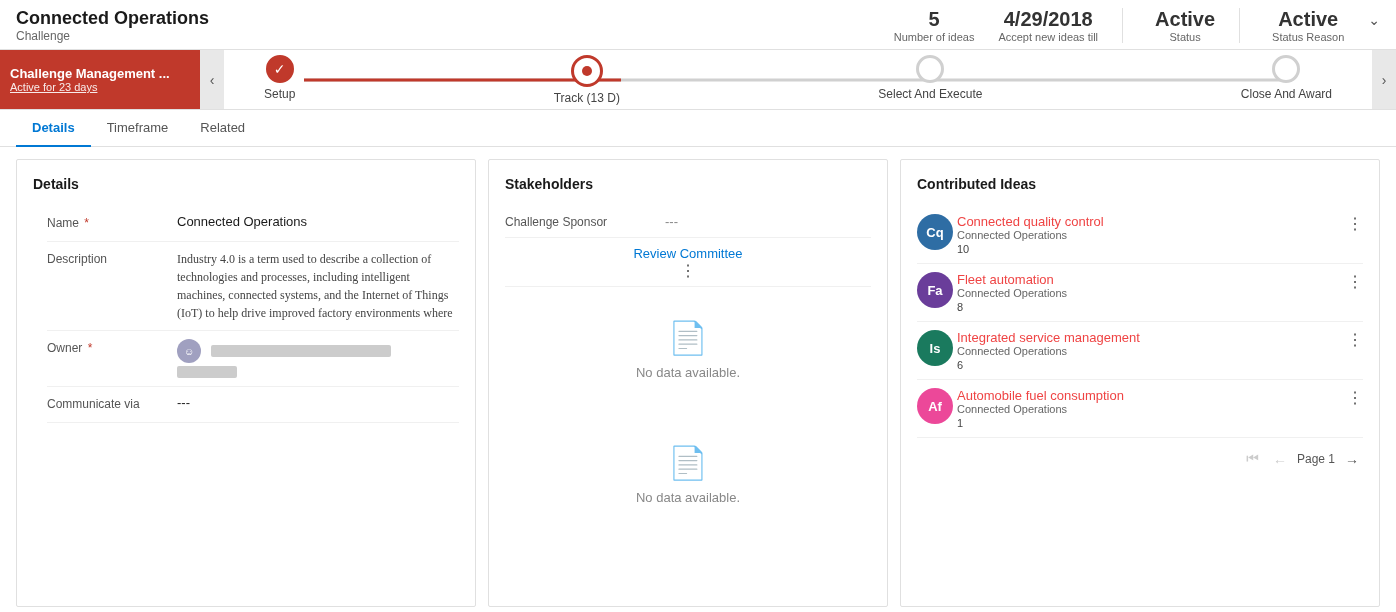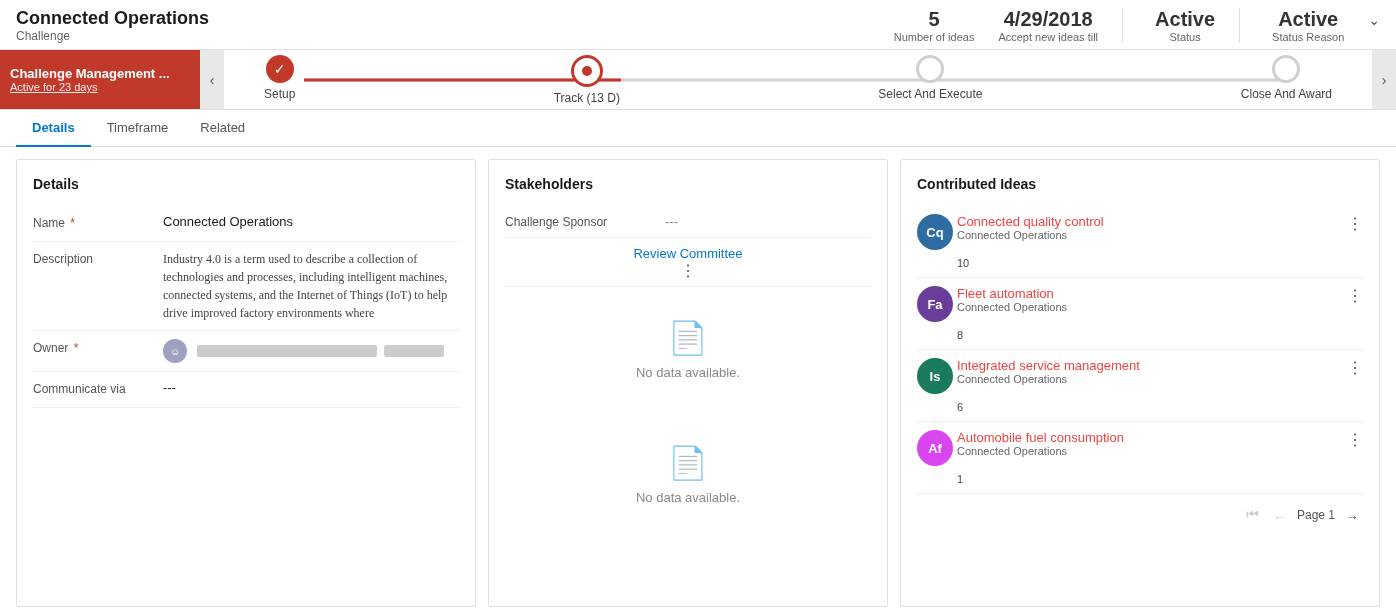--- a/index.html
+++ b/index.html
@@ -179,20 +179,21 @@
     }
 
     
     .details-panel { flex: 0 0 460px; }
     .field-row {
       display: flex;
       align-items: flex-start;
       padding: 8px 0;
       border-bottom: 1px solid #f0f0f0;
       min-height: 36px;
+      margin-left: 14px;
     }
     .field-label {
       flex: 0 0 130px;
       font-size: 12px;
       color: #555;
       padding-top: 2px;
     }
     .field-required { color: #c0392b; margin-left: 2px; }
     .field-value { flex: 1; font-size: 13px; color: #1a1a1a; }
     .field-value.desc { font-size: 12px; color: #444; line-height: 1.5; font-family: Liberation Serif, serif; }
@@ -253,21 +254,21 @@
       gap: 4px;
     }
     .idea-avatar {
       width: 36px; height: 36px; border-radius: 50%;
       display: flex; align-items: center; justify-content: center;
       color: #fff; font-size: 13px; font-weight: 600; flex-shrink: 0;
     }
     .idea-info { flex: 1; }
     .idea-title { font-size: 13px; color: #ef4444; font-weight: 500; }
     .idea-sub { font-size: 11px; color: #666; }
-    .idea-count { font-size: 11px; color: #444; margin-top: 16px; }
+    .idea-count { font-size: 11px; color: #444; margin-top: 2px; }
     .idea-more { background: none; border: none; cursor: pointer; color: #555; font-size: 16px; }
     .pagination {
       display: flex;
       align-items: center;
       justify-content: flex-end;
       gap: 6px;
       padding-top: 10px;
       font-size: 12px;
       color: #555;
     }
@@ -436,21 +437,21 @@
         <div class="idea-row">
     <div class="idea-avatar" style="background:#1a7a5e">Is</div>
     <div class="idea-info">
       <div class="idea-title">Integrated service management</div>
       <div class="idea-sub">Connected Operations</div>
       <div class="idea-count">6</div>
     </div>
     <button class="idea-more">⋮</button>
   </div>
         <div class="idea-row">
-    <div class="idea-avatar" style="background:#d946ef">Af</div>
+    <div class="idea-avatar" style="background:#ec4899">Af</div>
     <div class="idea-info">
       <div class="idea-title">Automobile fuel consumption</div>
       <div class="idea-sub">Connected Operations</div>
       <div class="idea-count">1</div>
     </div>
     <button class="idea-more">⋮</button>
   </div>
       </div>
 
     <div class="pagination">

